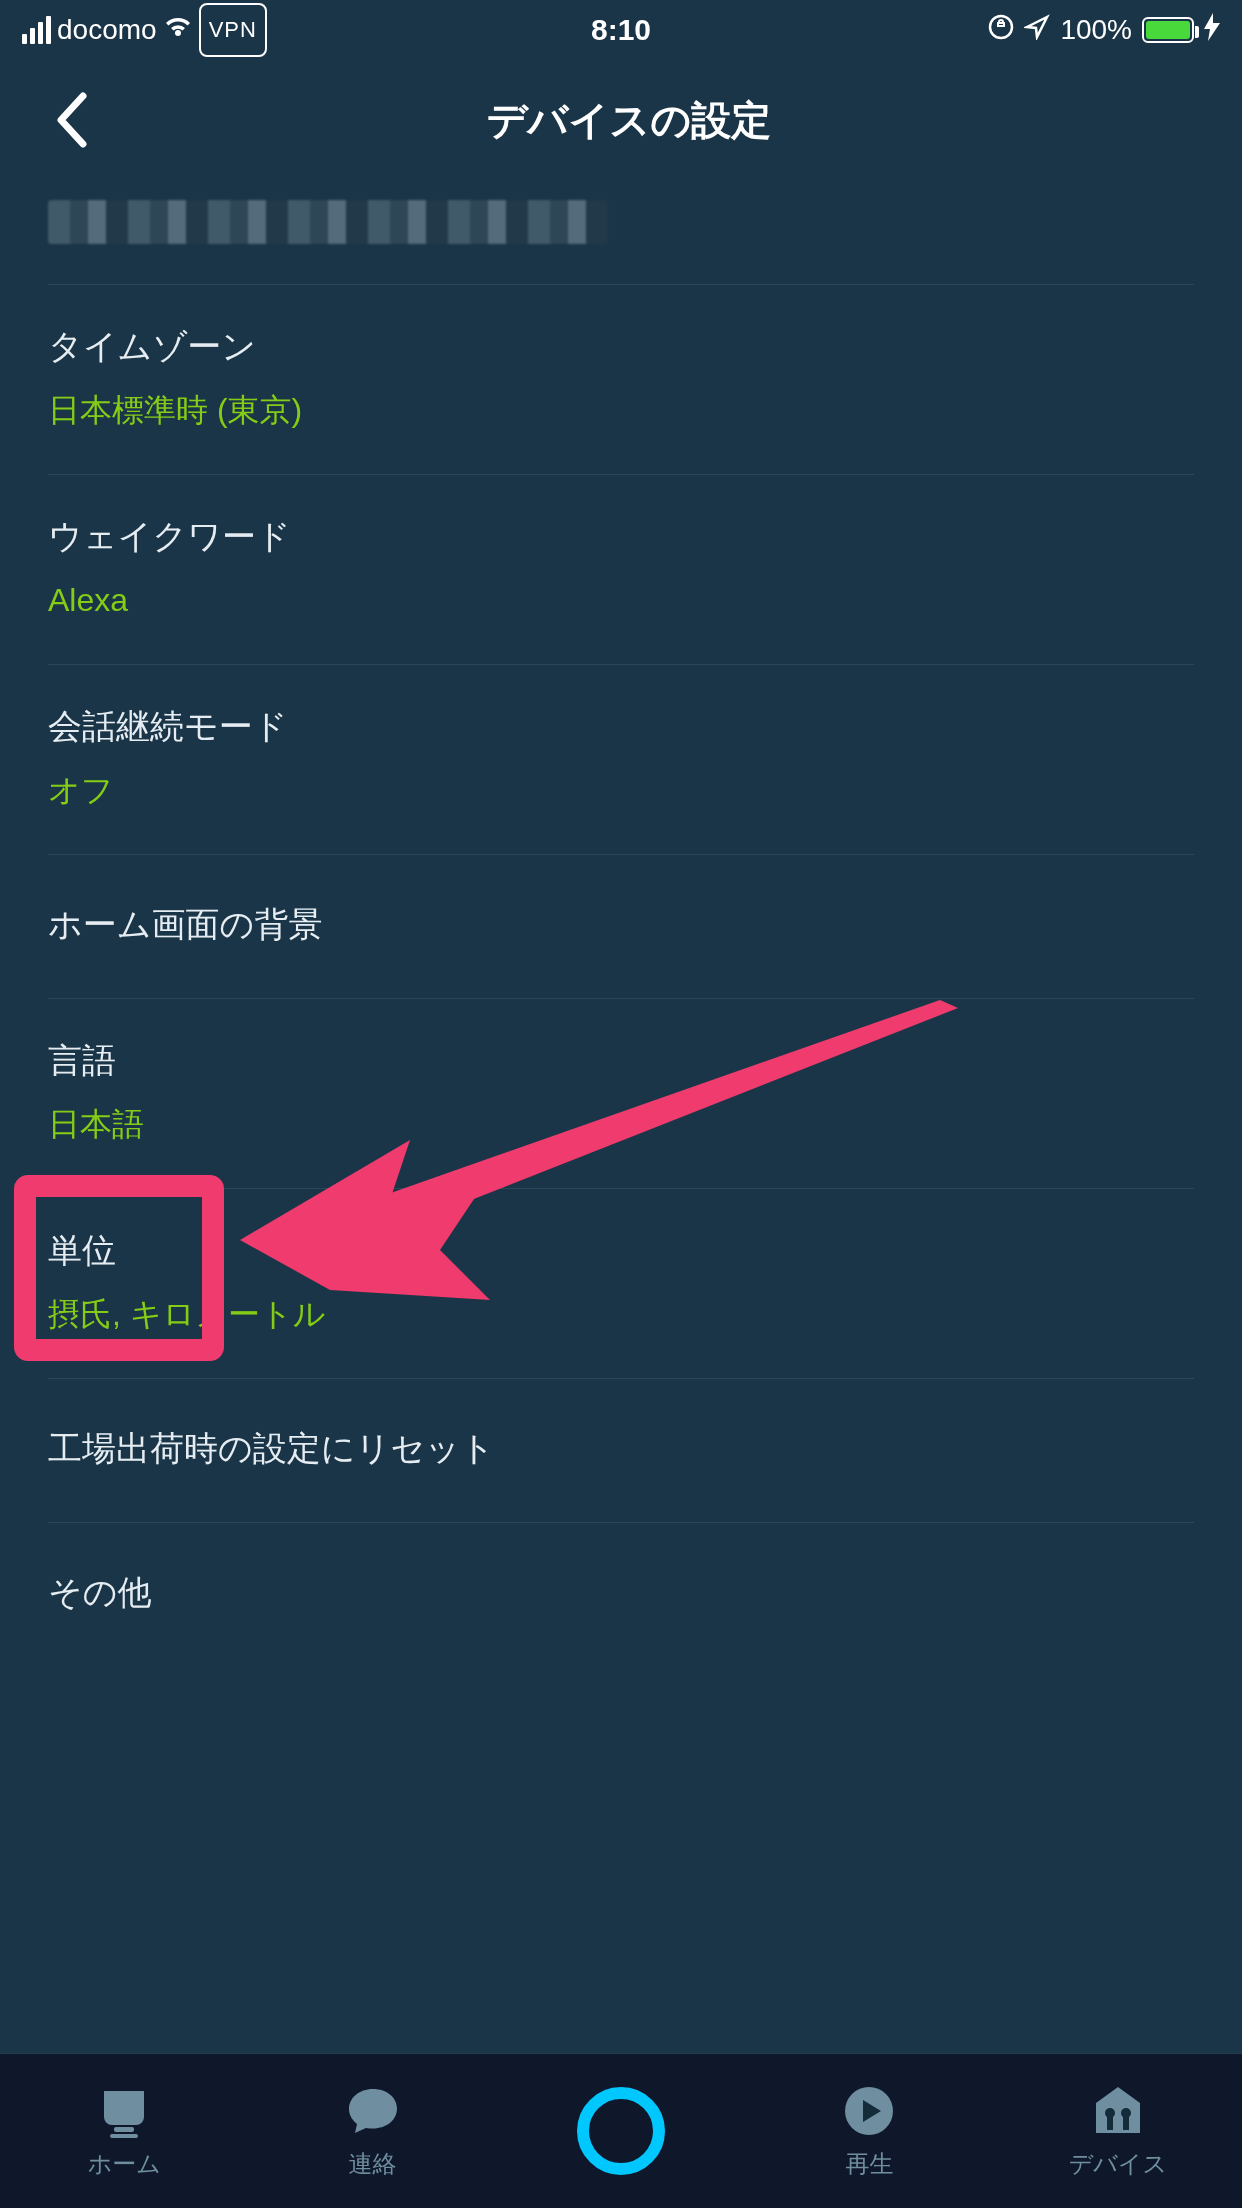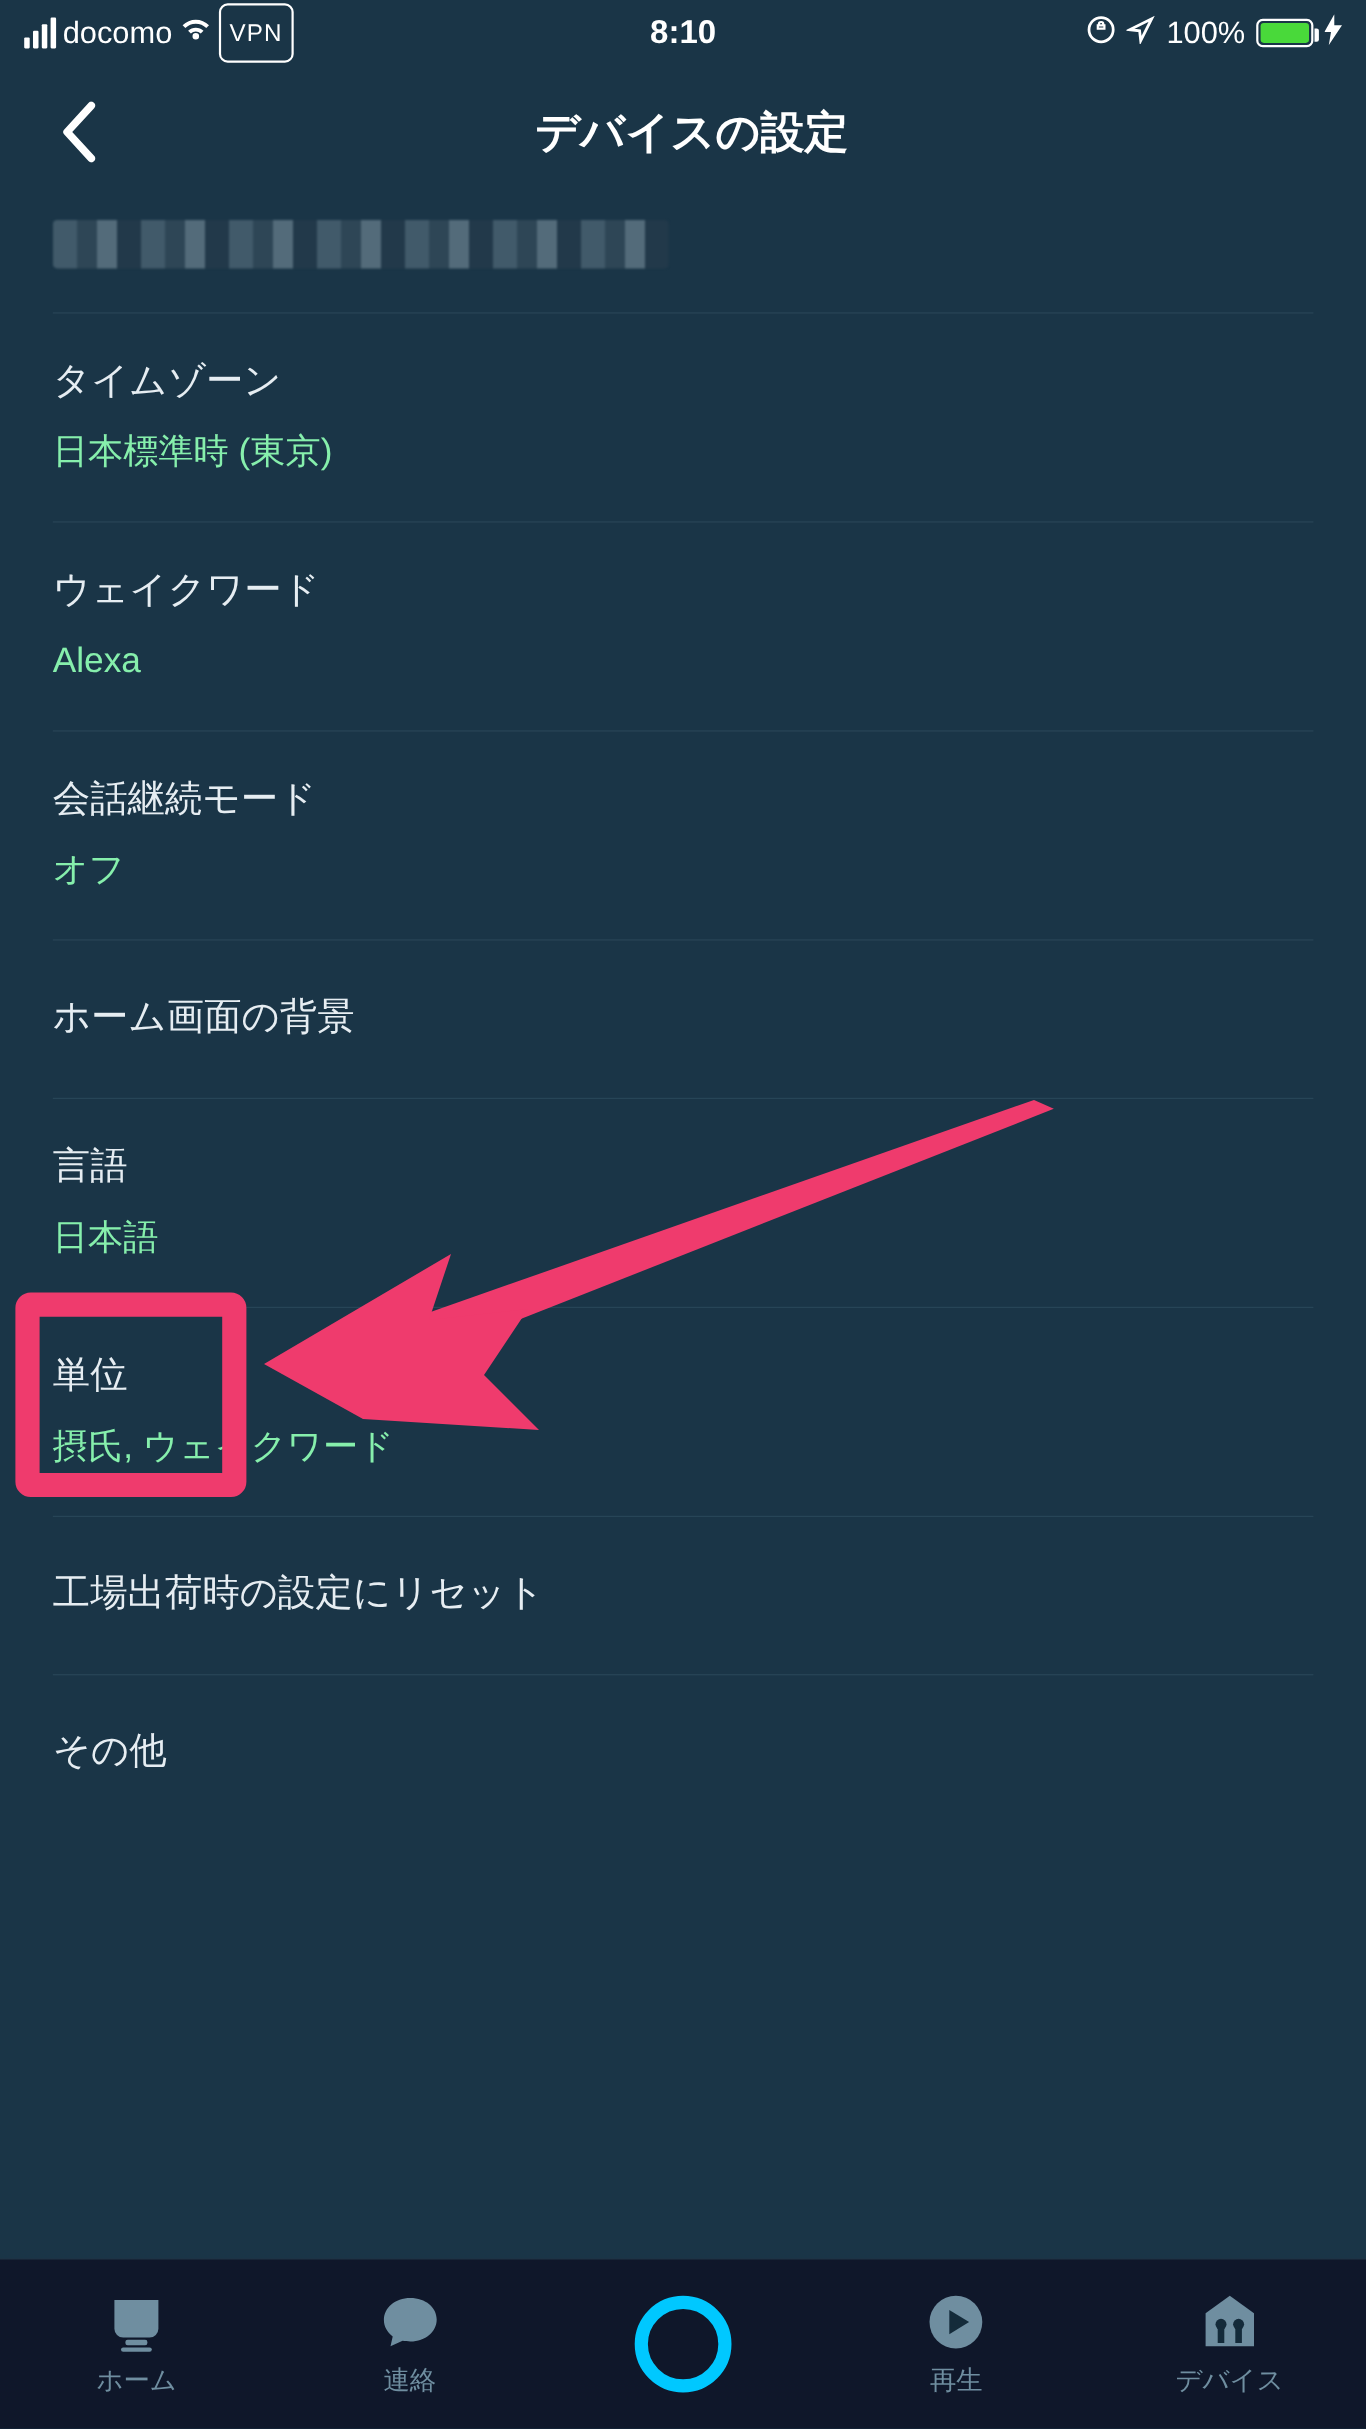--- a/index.html
+++ b/index.html
@@ -57,21 +57,21 @@
   
   .settings {
     padding: 0 48px;
   }
   .row {
     border-bottom: 1px solid #2a4759;
     padding: 36px 0 40px 0;
   }
   .row:first-child { padding-top: 20px; }
   .row-label  { font-size:34px; color:#e6edf2; line-height:1.5; }
-  .row-value  { font-size:32px; color:#86efac; margin-top:14px; line-height:1.5;}
+  .row-value  { font-size:32px; color:#84cc16; margin-top:14px; line-height:1.5;}
   .row.single .row-label { padding: 8px 0; }
 
   
   .pixelated {
     height: 44px; width: 560px;
     background:
       repeating-linear-gradient(90deg,
         #415a6a 0 22px, #2e4656 22px 40px, #536b7a 40px 58px, #22394a 58px 80px);
     filter: blur(1px);
     border-radius:4px;
@@ -192,21 +192,21 @@
     <div class="row-label">ホーム画面の背景</div>
   </div>
 
   <div class="row">
     <div class="row-label">言語</div>
     <div class="row-value">日本語</div>
   </div>
 
   <div class="row">
     <div class="row-label">単位</div>
-    <div class="row-value">摂氏, ウェイクワード</div>
+    <div class="row-value">摂氏, キロメートル</div>
   </div>
 
   <div class="row single">
     <div class="row-label">工場出荷時の設定にリセット</div>
   </div>
 
   <div class="row single" style="border-bottom:none">
     <div class="row-label">その他</div>
   </div>
 

